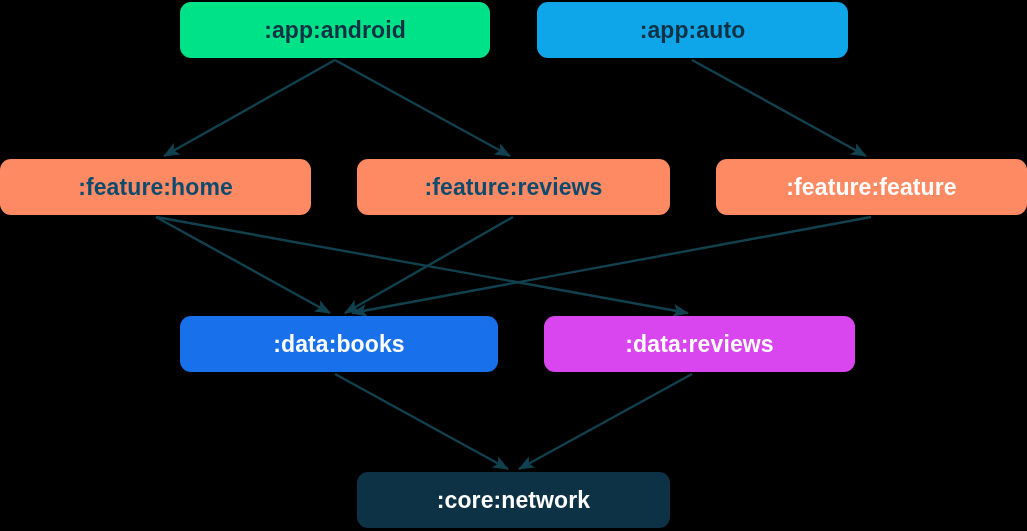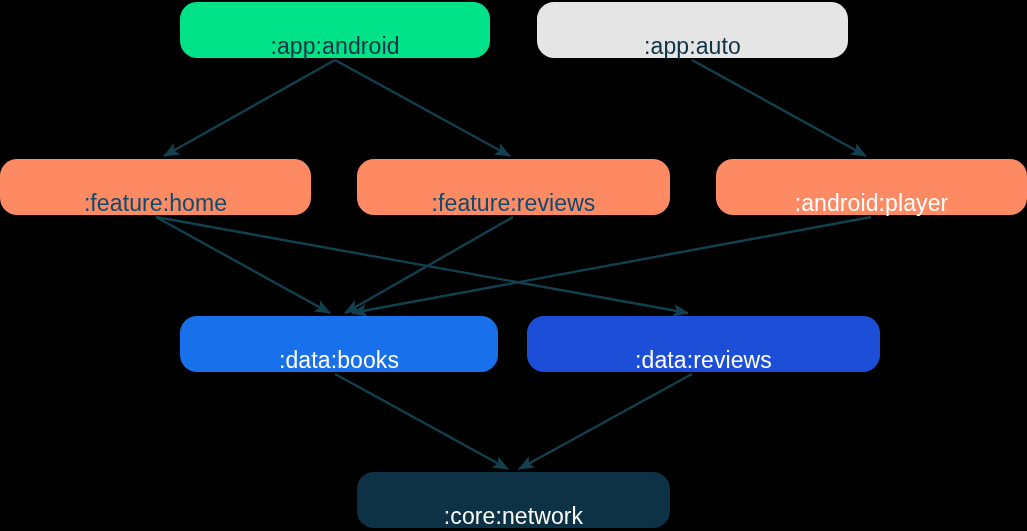--- a/index.html
+++ b/index.html
@@ -24,25 +24,25 @@
     left: 0;
     top: 0;
     width: 1027px;
     height: 531px;
     pointer-events: none;
   }
   .node {
     position: absolute;
     box-sizing: border-box;
     display: flex;
-    align-items: flex-end;
+    align-items: center;
     justify-content: center;
-    border-radius: 17px;
+    border-radius: 11px;
     font-size: 23px;
-    font-weight: 400;
+    font-weight: 700;
     letter-spacing: 0.1px;
     line-height: 1;
     white-space: nowrap;
     user-select: none;
   }
   .node-label {
     display: block;
   }
 </style>
 </head>
@@ -64,36 +64,36 @@
       <line x1="513" y1="217" x2="345" y2="313" stroke="#11414f" stroke-width="2.4" marker-end="url(#arrowhead)"></line>
       <line x1="871" y1="217" x2="352" y2="313" stroke="#11414f" stroke-width="2.4" marker-end="url(#arrowhead)"></line>
       <line x1="335" y1="374" x2="508" y2="469" stroke="#11414f" stroke-width="2.4" marker-end="url(#arrowhead)"></line>
       <line x1="692" y1="374" x2="519" y2="469" stroke="#11414f" stroke-width="2.4" marker-end="url(#arrowhead)"></line>
     </svg>
 
   <div id="node-layer">
       <div class="node" style="left: 180px; top: 2px; width: 310px; height: 56px; background: rgb(0, 226, 135); color: rgb(13, 50, 69);">
         <span class="node-label">:app:android</span>
       </div>
-      <div class="node" style="left: 537px; top: 2px; width: 311px; height: 56px; background: #e5e5e5; color: rgb(13, 50, 69);">
+      <div class="node" style="left: 537px; top: 2px; width: 311px; height: 56px; background: #0ea5e9; color: rgb(13, 50, 69);">
         <span class="node-label">:app:auto</span>
       </div>
       <div class="node" style="left: 0px; top: 159px; width: 311px; height: 56px; background: rgb(253, 138, 99); color: #0c4a6e;">
         <span class="node-label">:feature:home</span>
       </div>
       <div class="node" style="left: 357px; top: 159px; width: 313px; height: 56px; background: rgb(253, 138, 99); color: #0c4a6e;">
         <span class="node-label">:feature:reviews</span>
       </div>
       <div class="node" style="left: 716px; top: 159px; width: 311px; height: 56px; background: rgb(253, 138, 99); color: rgb(255, 255, 255);">
-        <span class="node-label">:android:player</span>
+        <span class="node-label">:feature:feature</span>
       </div>
       <div class="node" style="left: 180px; top: 316px; width: 318px; height: 56px; background: rgb(24, 113, 234); color: rgb(255, 255, 255);">
         <span class="node-label">:data:books</span>
       </div>
-      <div class="node" style="left: 527px; top: 316px; width: 353px; height: 56px; background: #1d4ed8; color: rgb(255, 255, 255);">
+      <div class="node" style="left: 544px; top: 316px; width: 311px; height: 56px; background: #d946ef; color: rgb(255, 255, 255);">
         <span class="node-label">:data:reviews</span>
       </div>
       <div class="node" style="left: 357px; top: 472px; width: 313px; height: 56px; background: rgb(13, 50, 69); color: rgb(255, 255, 255);">
         <span class="node-label">:core:network</span>
       </div>
     </div>
 
 </div>
 
 </body></html>

